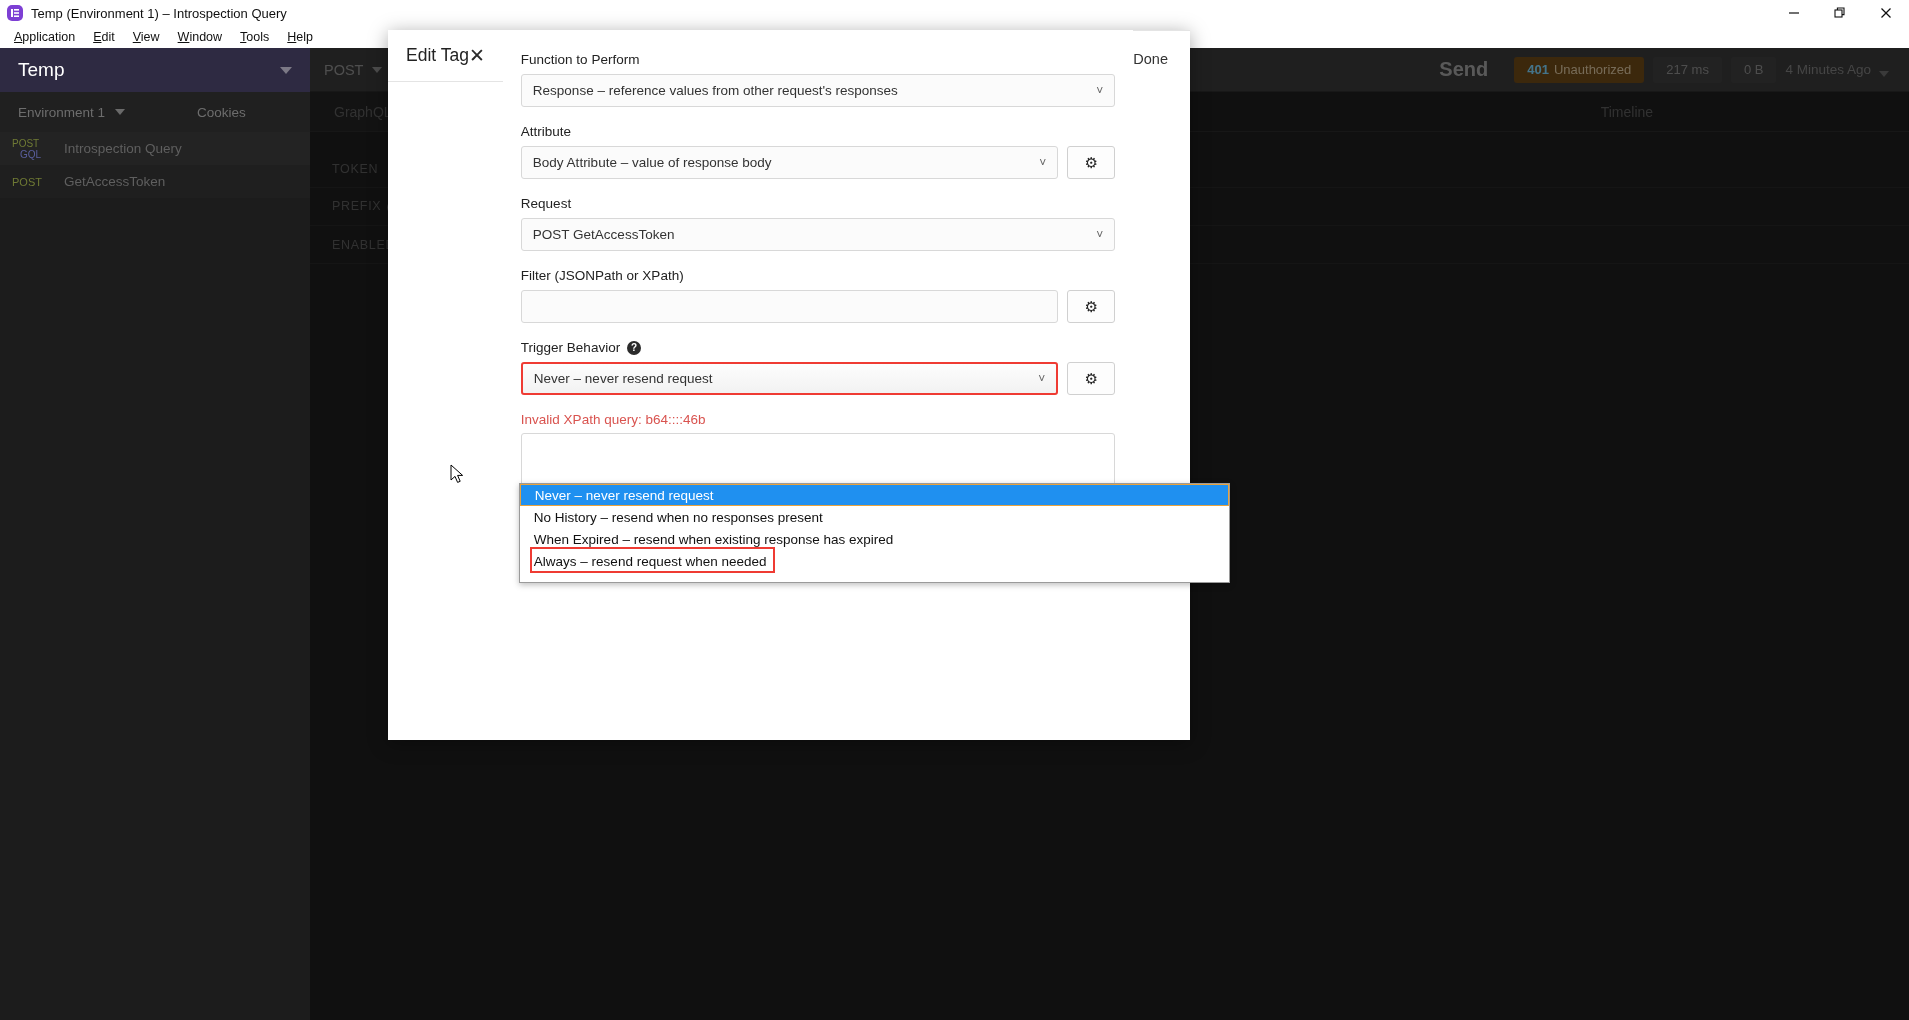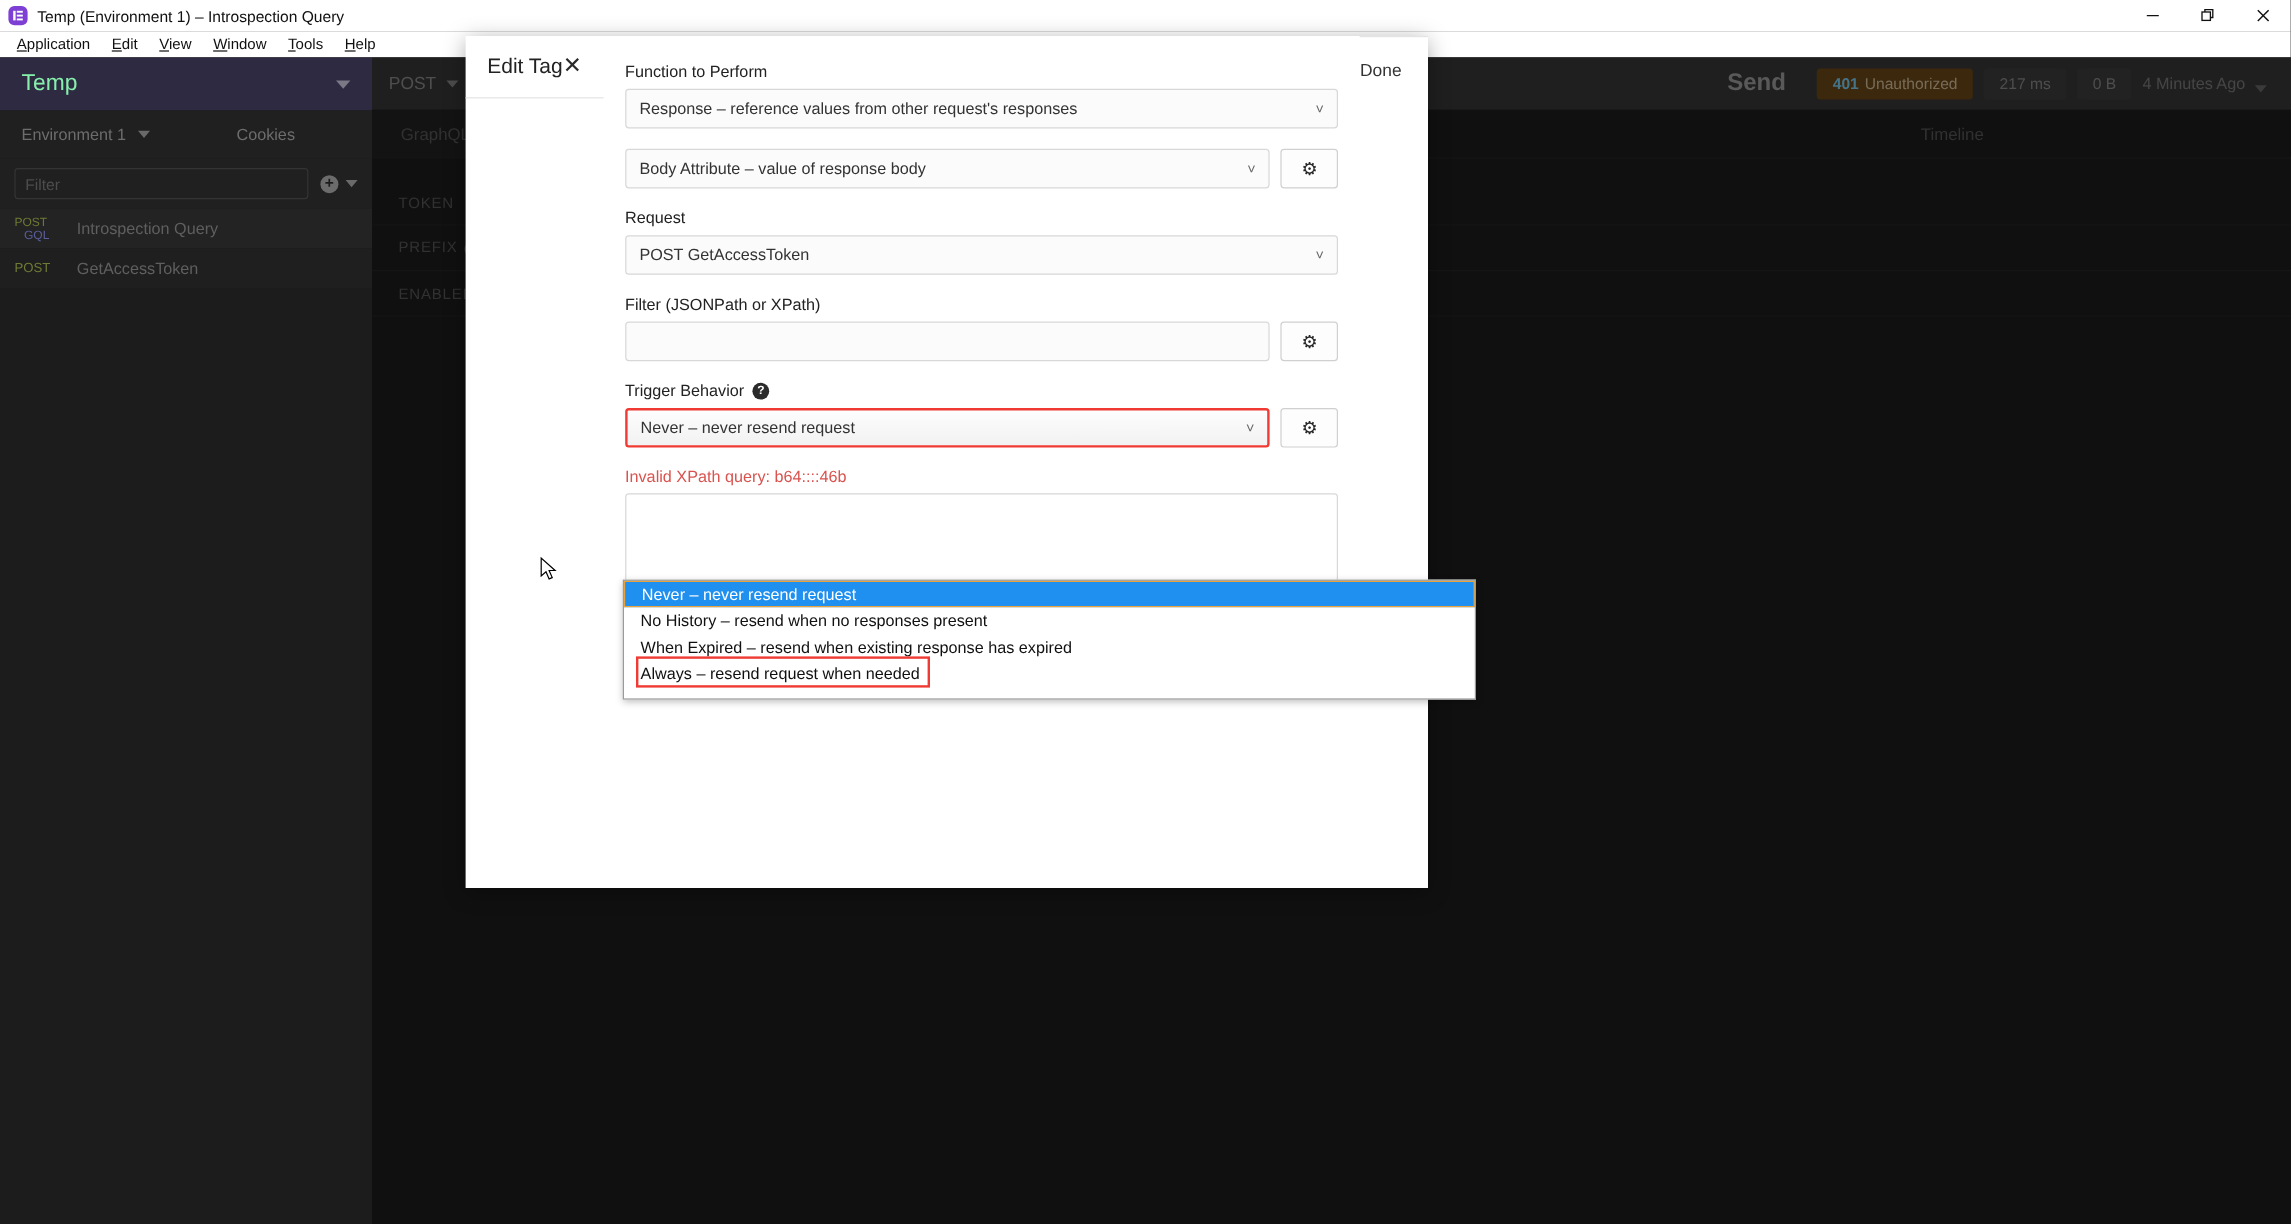--- a/index.html
+++ b/index.html
@@ -45,21 +45,21 @@
     position: absolute; top: 48px; left: 0; width: 1909px; height: 972px;
     display: flex; background: #1e1e1e;
   }
 
   
   #sidebar { width: 310px; height: 100%; background: #1c1c1c; flex: none; position: relative; }
   #workspace-bar {
     height: 44px; background: #2e2a42; display: flex; align-items: center;
     padding: 0 18px; justify-content: space-between;
   }
-  #workspace-name { font-size: 19px; color: #86efac; }
+  #workspace-name { font-size: 19px; color: #ffffff; }
   .caret-down { width: 0; height: 0; border-left: 6px solid transparent;
     border-right: 6px solid transparent; border-top: 7px solid #7c7986; }
   #env-row {
     height: 40px; display: flex; align-items: center; padding: 0 18px; gap: 10px;
     background: #202020;
   }
   #env-name { font-size: 13.5px; color: #6d6d6d; }
   .caret-sm { width: 0; height: 0; border-left: 5px solid transparent;
     border-right: 5px solid transparent; border-top: 6px solid #6a6a6a; }
   #cookies-link { font-size: 13.5px; color: #6d6d6d; margin-left: 62px; }
@@ -257,27 +257,20 @@
   <div id="sidebar">
     <div id="workspace-bar">
       <span id="workspace-name">Temp</span>
       <span class="caret-down"></span>
     </div>
     <div id="env-row">
       <span id="env-name">Environment 1</span>
       <span class="caret-sm"></span>
       <span id="cookies-link">Cookies</span>
     </div>
-    <div id="filter-row">
-      <input id="filter-input" placeholder="Filter" style="">
-      <span id="add-btn">
-        <span class="plus-circle">+</span>
-        <span class="caret-sm"></span>
-      </span>
-    </div>
 
     <div class="req-item">
       <span class="req-method">
         <span class="m1">POST</span>
         <span class="m2">GQL</span>
       </span>
       <span class="req-name">Introspection Query</span>
     </div>
     <div class="req-item alt">
       <span class="req-method single">POST</span>
@@ -358,20 +351,21 @@
       <div class="field-label">Function to Perform</div>
       <div class="ctrl-row">
         <div class="select-box">
           <span>Response – reference values from other request's responses</span>
           <span class="chev">˅</span>
         </div>
       </div>
     </div>
 
     <div class="field">
+      <div class="field-label">Attribute</div>
       <div class="ctrl-row">
         <div class="select-box">
           <span>Body Attribute – value of response body</span>
           <span class="chev">˅</span>
         </div>
         <div class="gear-btn">⚙</div>
       </div>
     </div>
 
     <div class="field">

